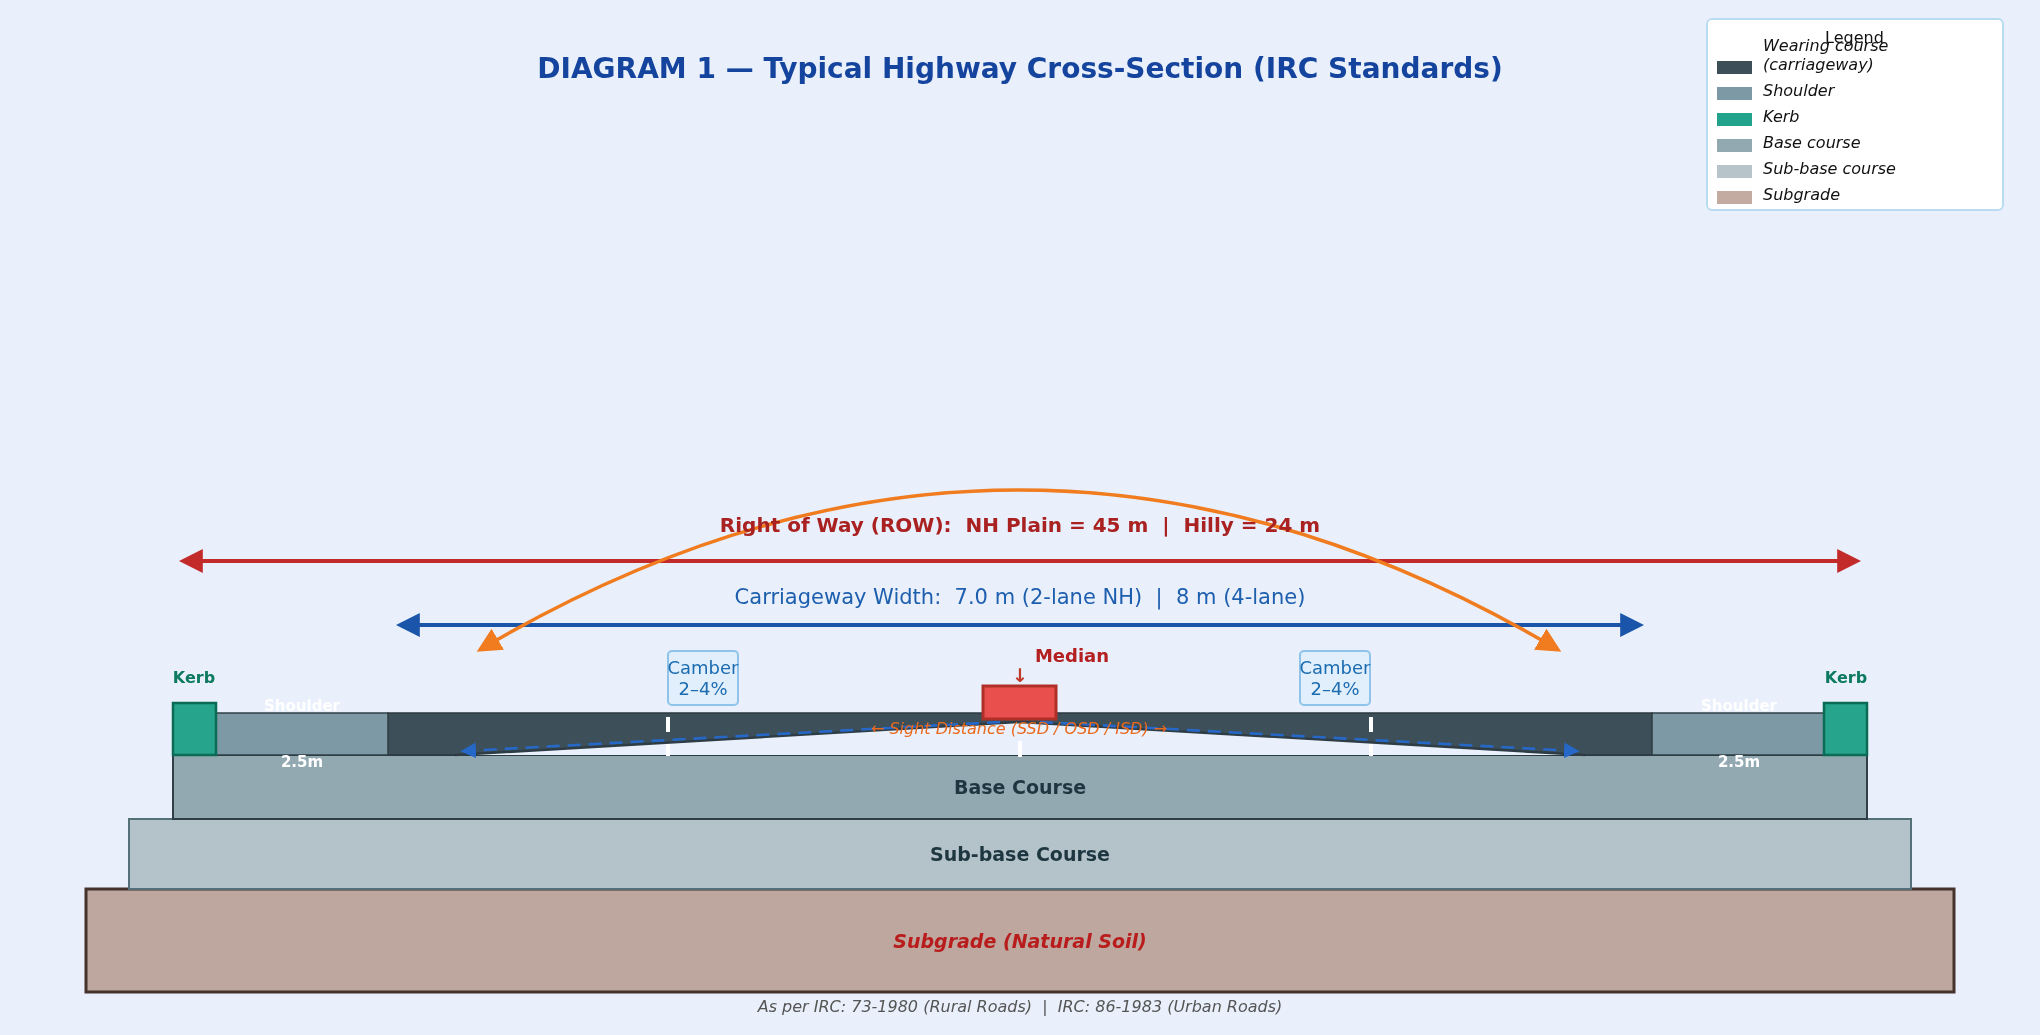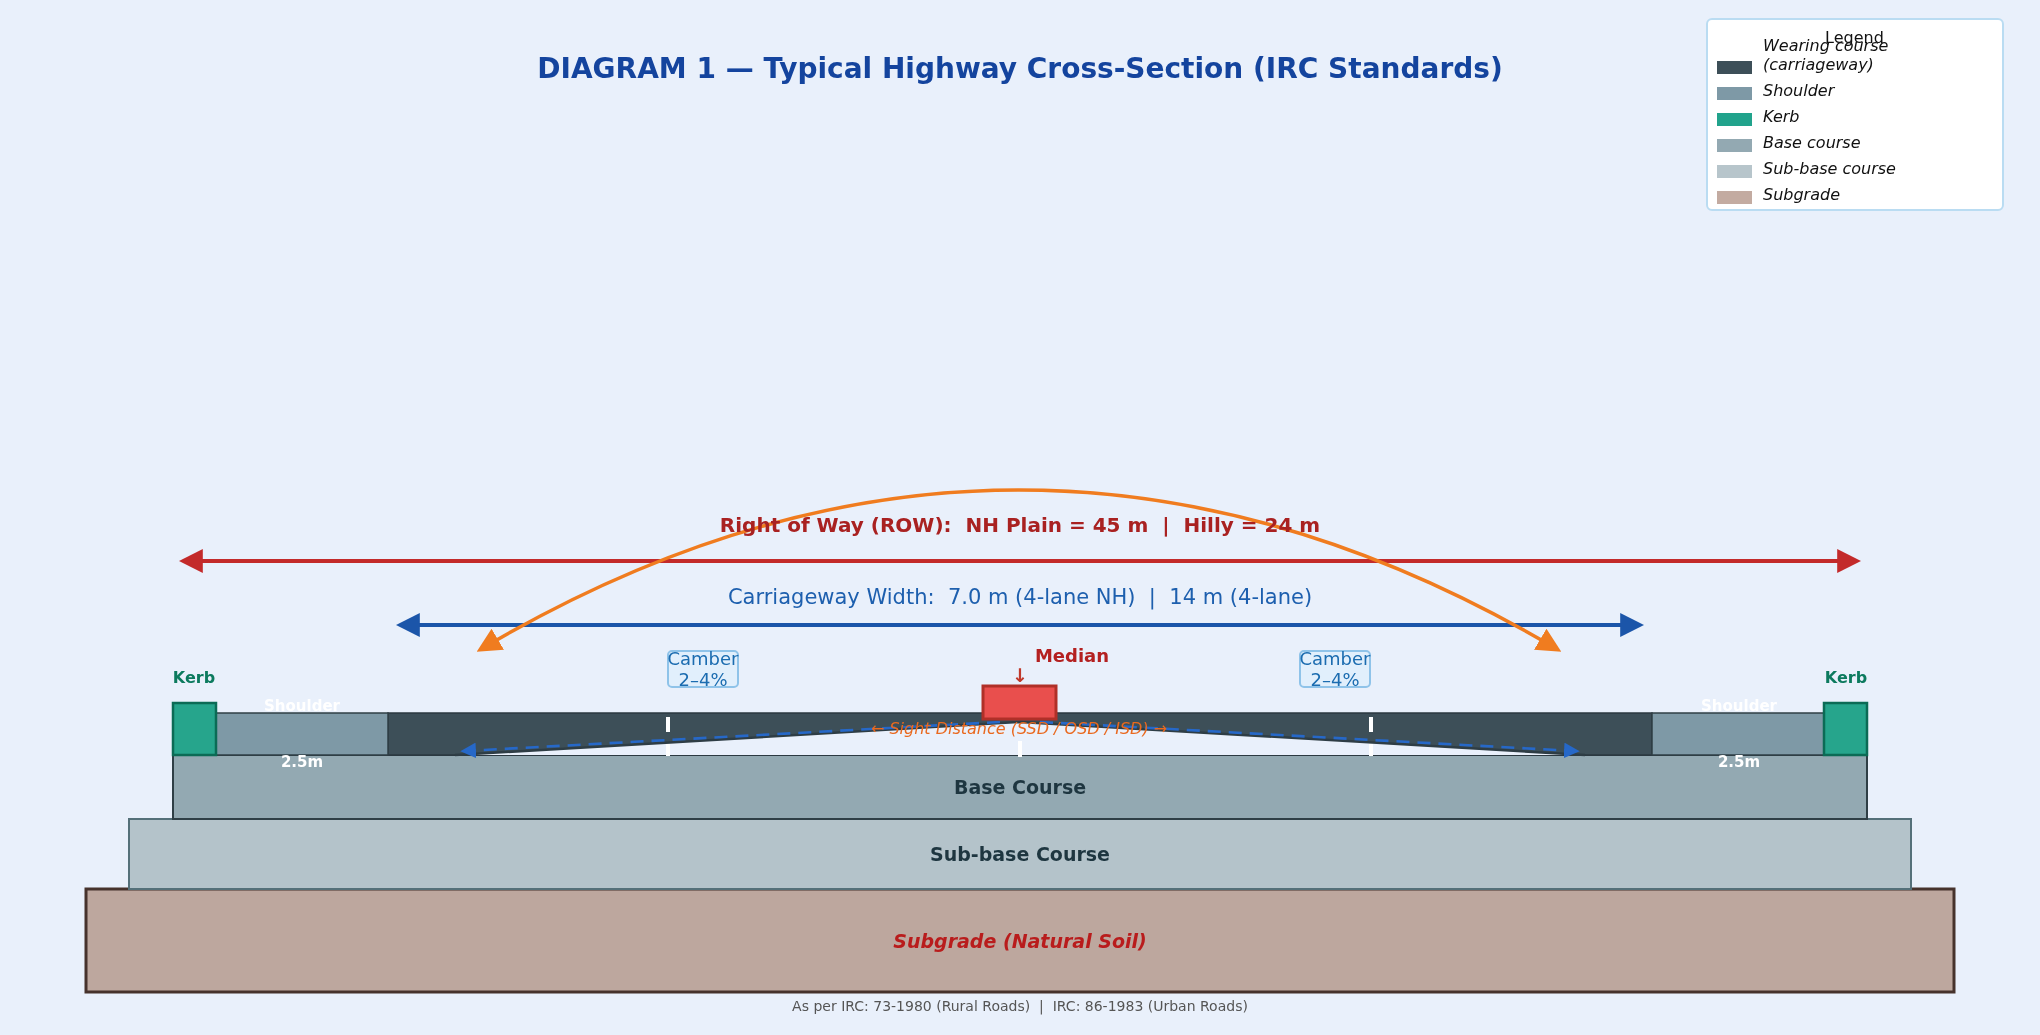--- a/index.html
+++ b/index.html
@@ -12,23 +12,23 @@
   .title{font-size:28px;font-weight:bold;color:#14449e;}
   .row-lbl{font-size:20px;font-weight:bold;color:#a92121;}
   .cw-lbl{font-size:21px;color:#1d5fae;}
   .median-lbl{font-size:18px;font-weight:bold;color:#b42020;}
   .median-arr{font-size:19px;font-weight:bold;color:#c0392b;}
   .kerb-lbl{font-size:16px;font-weight:bold;color:#0c7a5e;}
   .shoulder-lbl{font-size:15px;font-weight:bold;color:#ffffff;line-height:1.25;}
   .sight-lbl{font-size:16px;font-style:italic;color:#e9691f;}
   .layer-lbl{font-size:19px;font-weight:bold;color:#1e3640;}
   .subgrade-lbl{color:#b91c1c;font-style:italic;}
-  .footer-lbl{font-size:14px;color:#555555;}
+  .footer-lbl{font-size:16px;font-style:italic;color:#555555;}
   .camber-box{
-    position:absolute; width:72px; height:38px; box-sizing:border-box;
+    position:absolute; width:72px; height:56px; box-sizing:border-box;
     background:#e1effc; border:2px solid #8fc3e9; border-radius:5px;
     display:flex; flex-direction:column; align-items:center; justify-content:center;
     font-size:18px; line-height:1.18; color:#1b6cb0;
   }
   .legend{
     position:absolute; left:1706px; top:18px; width:298px; height:193px;
     box-sizing:border-box; background:#ffffff; border:2px solid #badcf2;
     border-radius:6px; padding:7px 10px 6px 9px;
   }
   .legend-title{font-size:16px; color:#111111; text-align:center; line-height:21px;}
@@ -79,21 +79,21 @@
     <rect x="983" y="686" width="73" height="33" fill="#e94f4d" stroke="#b03028" stroke-width="3"></rect>
 
     <line x1="186" y1="561" x2="1854" y2="561" stroke="#c32a2a" stroke-width="4" marker-start="url(#m-red)" marker-end="url(#m-red)"></line>
     <line x1="403" y1="625" x2="1637" y2="625" stroke="#1b55a9" stroke-width="4" marker-start="url(#m-blue)" marker-end="url(#m-blue)"></line>
 
     <path d="M 483 648 Q 1019 332 1555 648" fill="none" stroke="#f07c1f" stroke-width="3.5" marker-start="url(#m-orange)" marker-end="url(#m-orange)"></path>
   </svg>
 
   <div class="lbl title" style="left:1020px; top:68px;">DIAGRAM 1 — Typical Highway Cross-Section (IRC Standards)</div>
   <div class="lbl row-lbl" style="left:1020px; top:525px;">Right of Way (ROW):  NH Plain = 45 m  |  Hilly = 24 m</div>
-  <div class="lbl cw-lbl" style="left:1020px; top:597px;">Carriageway Width:  7.0 m (4-lane NH)  |  14 m (4-lane)</div>
+  <div class="lbl cw-lbl" style="left:1020px; top:597px;">Carriageway Width:  7.0 m (2-lane NH)  |  8 m (4-lane)</div>
   <div class="lbl median-lbl" style="left:1072px; top:655px;">Median</div>
   <div class="lbl median-arr" style="left:1020px; top:675px;">↓</div>
   <div class="lbl kerb-lbl" style="left:194px;  top:677px;">Kerb</div>
   <div class="lbl kerb-lbl" style="left:1846px; top:677px;">Kerb</div>
   <div class="lbl sight-lbl" style="left:1019px; top:728px;">← Sight Distance (SSD / OSD / ISD) →</div>
 
   <div class="lbl shoulder-lbl" style="left:302px; top:734px;">
     <div>Shoulder</div>
     <div>2.5m</div>
   </div>

